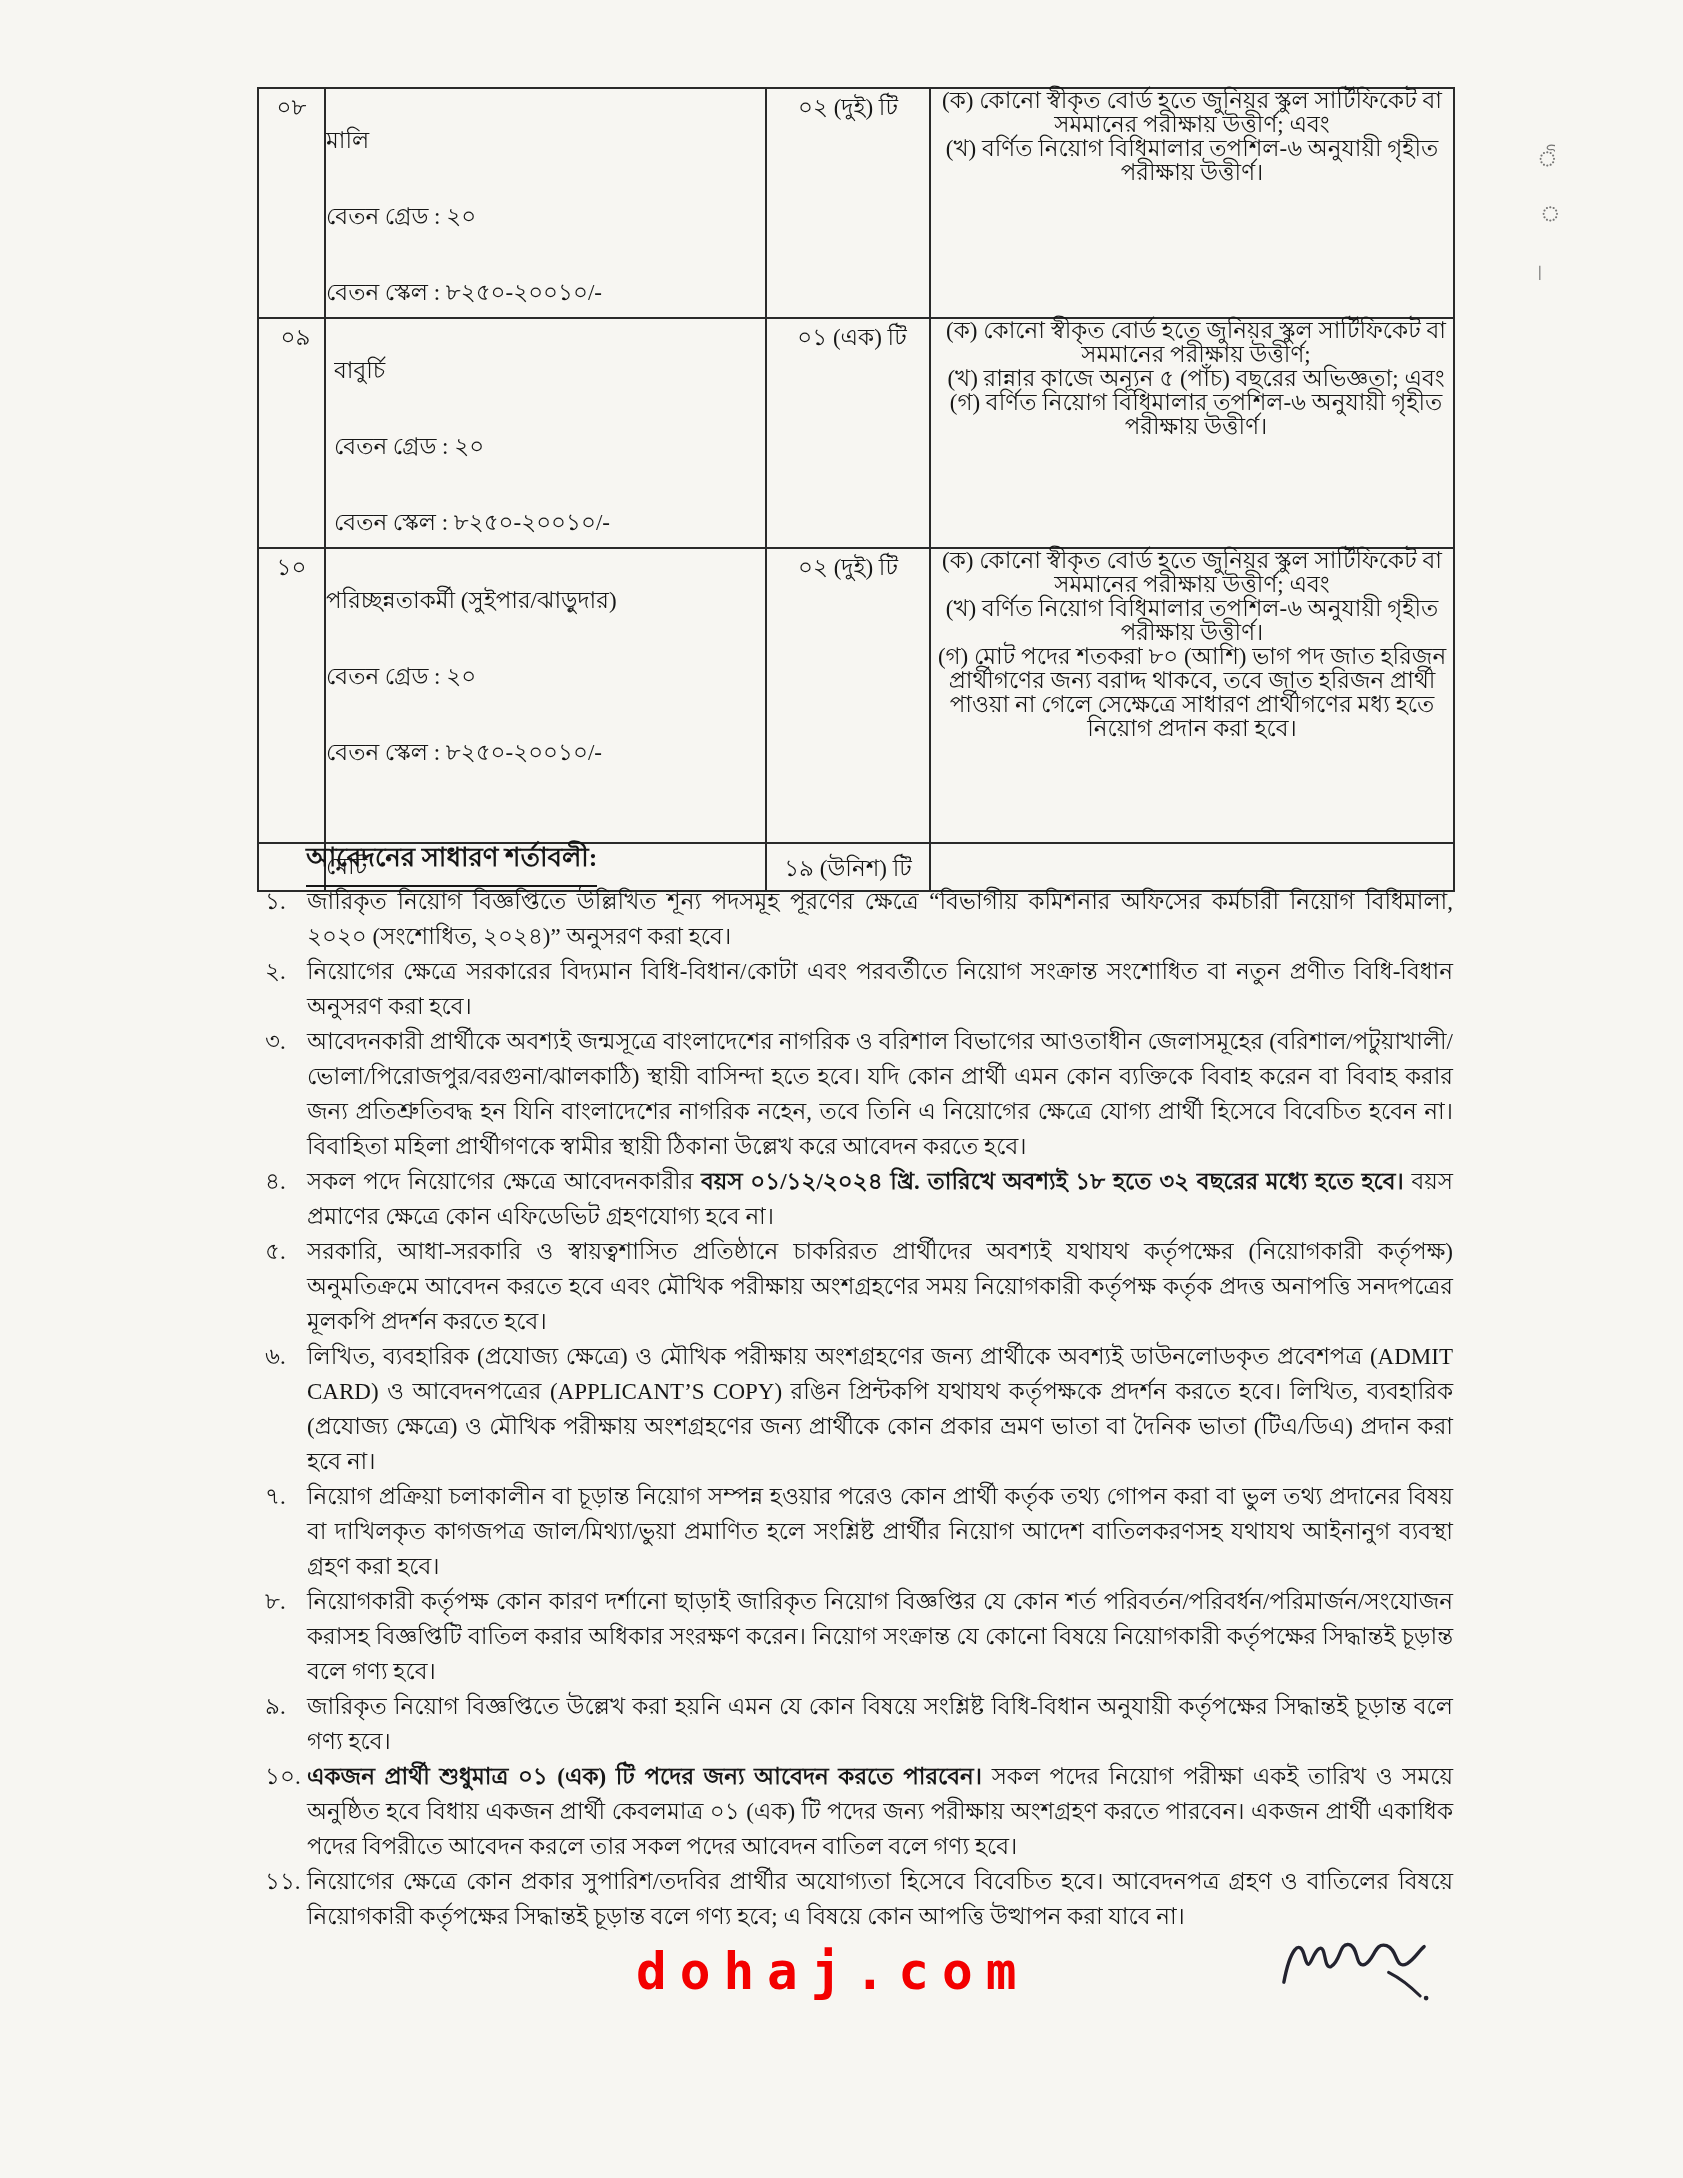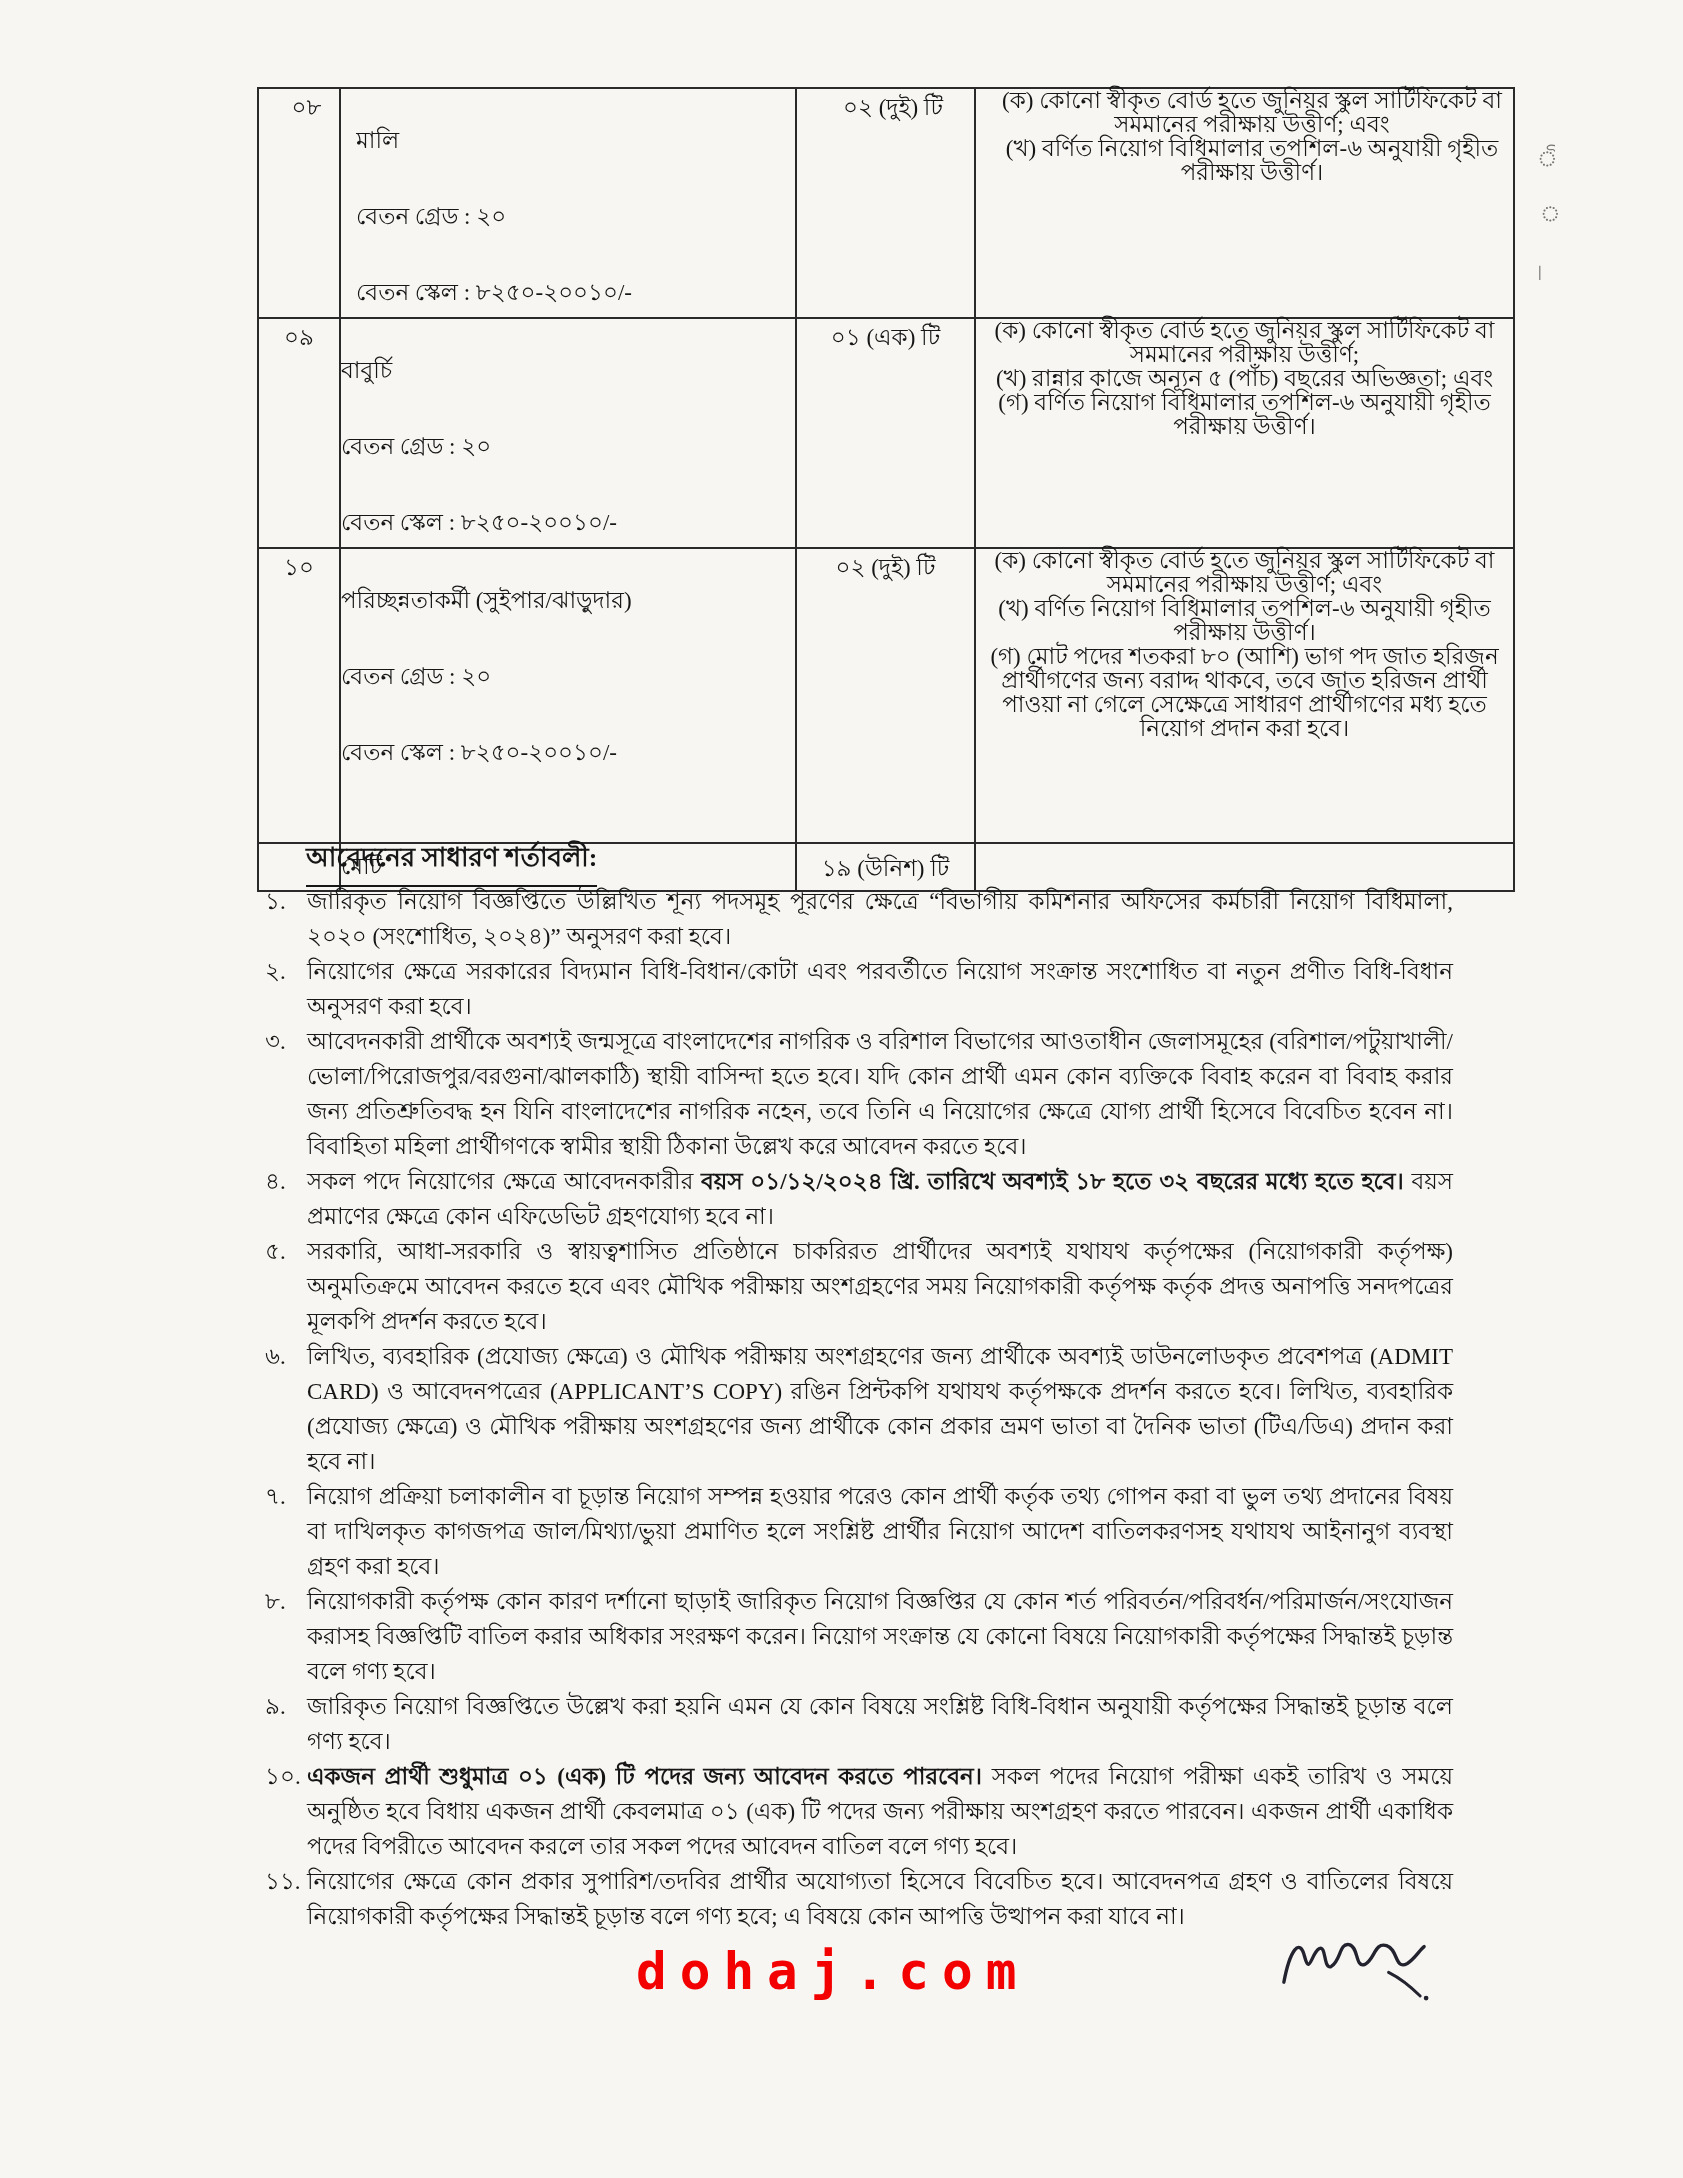--- a/index.html
+++ b/index.html
@@ -23,22 +23,22 @@
     vertical-align:top;
     font-size:23px;
     padding:0;
   }
   td.serial{width:65px;text-align:center;padding-top:12px;}
   td.post{width:439px;padding:8px 10px 0 16px;}
   td.post div{line-height:48px;white-space:nowrap;overflow:hidden;margin-top:28px;}
   td.count{width:162px;text-align:center;padding-top:12px;}
   td.qual{width:522px;padding:6px 10px 4px 9px;}
   td.qual div{line-height:24px;text-align:center;}
-  tr.row08 td{height:154px;padding-left:15px;}
-  tr.row09 td{height:217px;}
+  tr.row08 td{height:154px;}
+  tr.row09 td{height:217px;padding-left:8px;}
   tr.row10 td{height:293px;}
   tr.total td{height:42px;vertical-align:middle;}
   tr.total td.post{padding-top:0;}
   tr.total td.count{padding-top:4px;}
 
   
   .cond-heading{
     position:absolute;left:306px;top:837px;
     font-size:26px;font-weight:bold;
     border-bottom:2px solid #161616;padding-bottom:4px;

